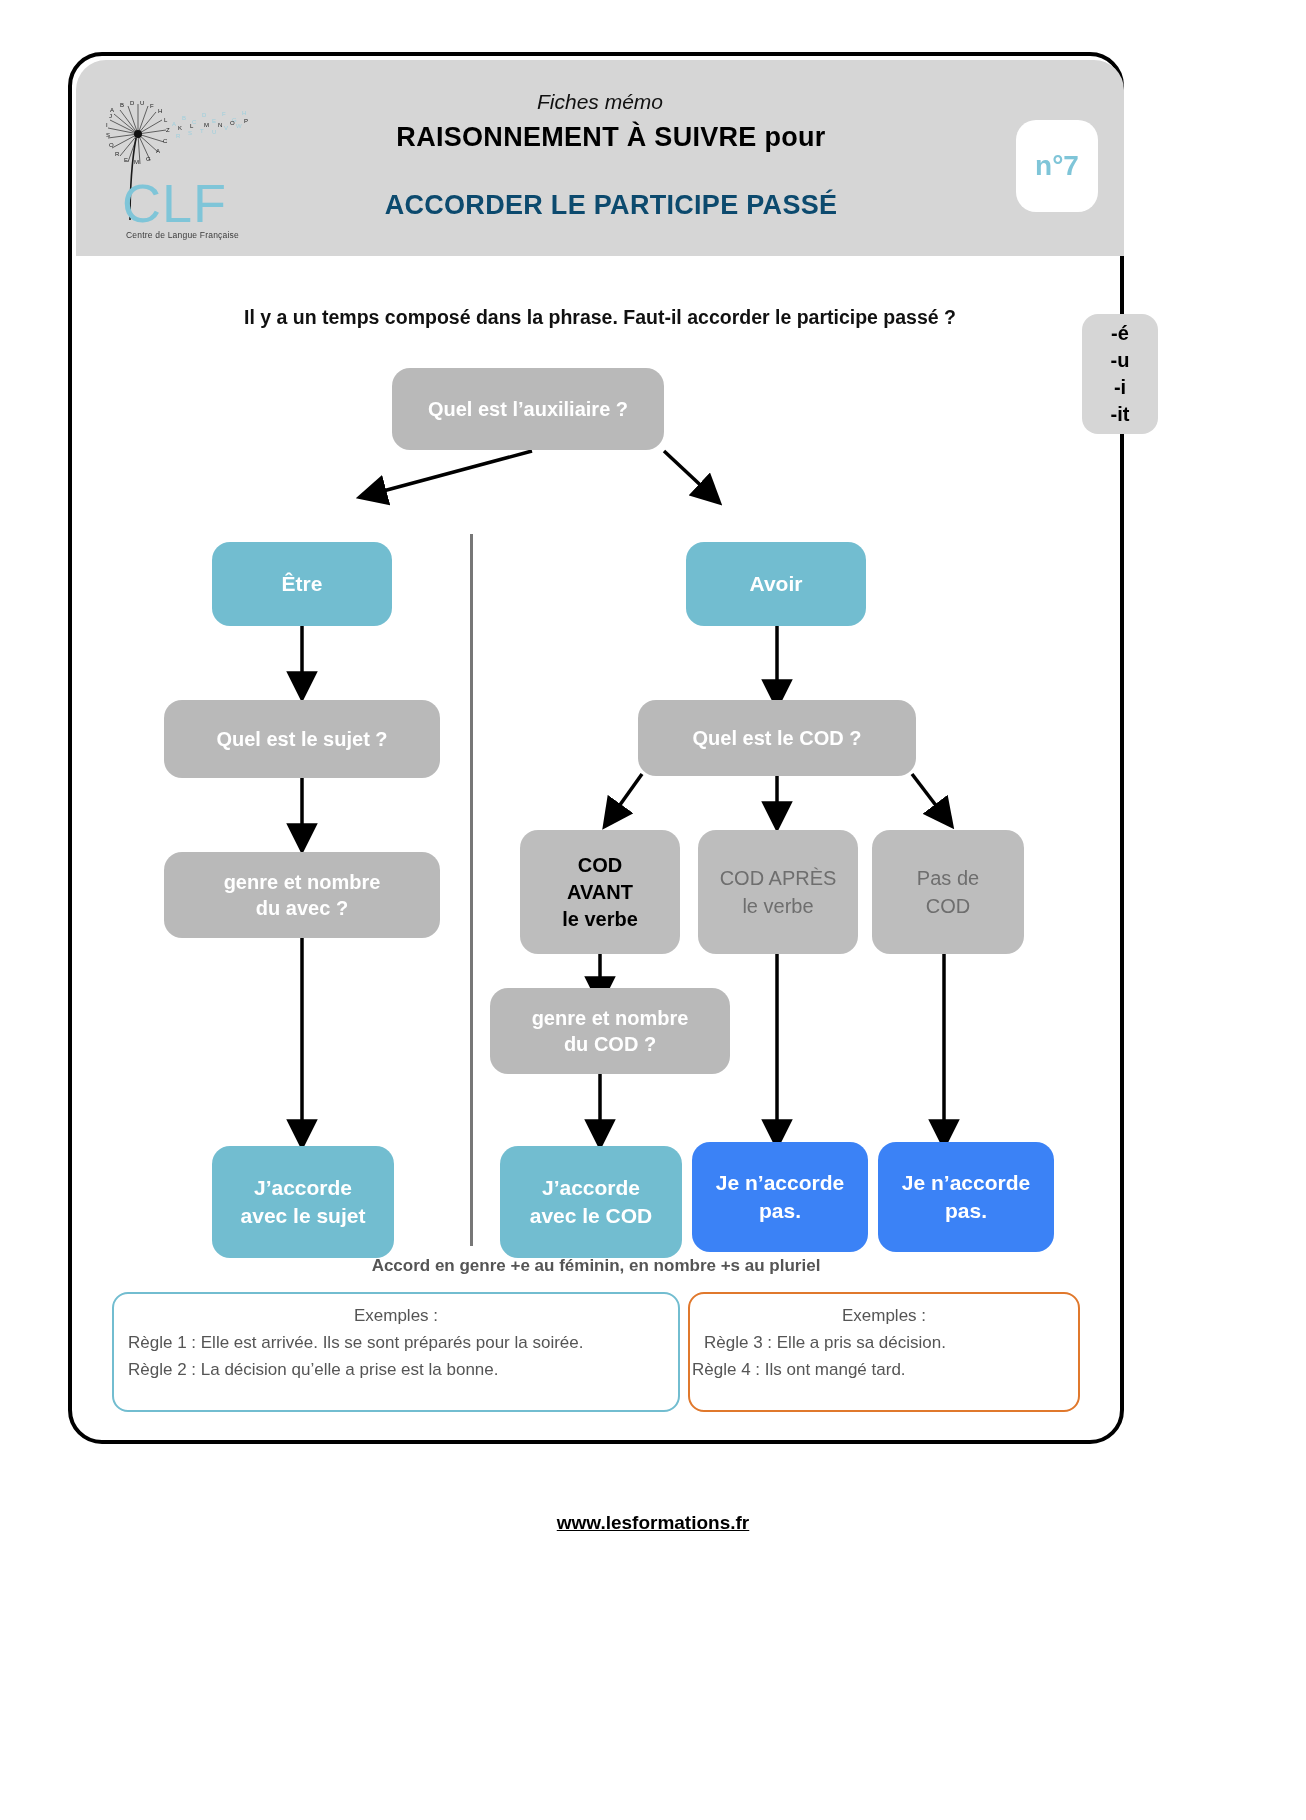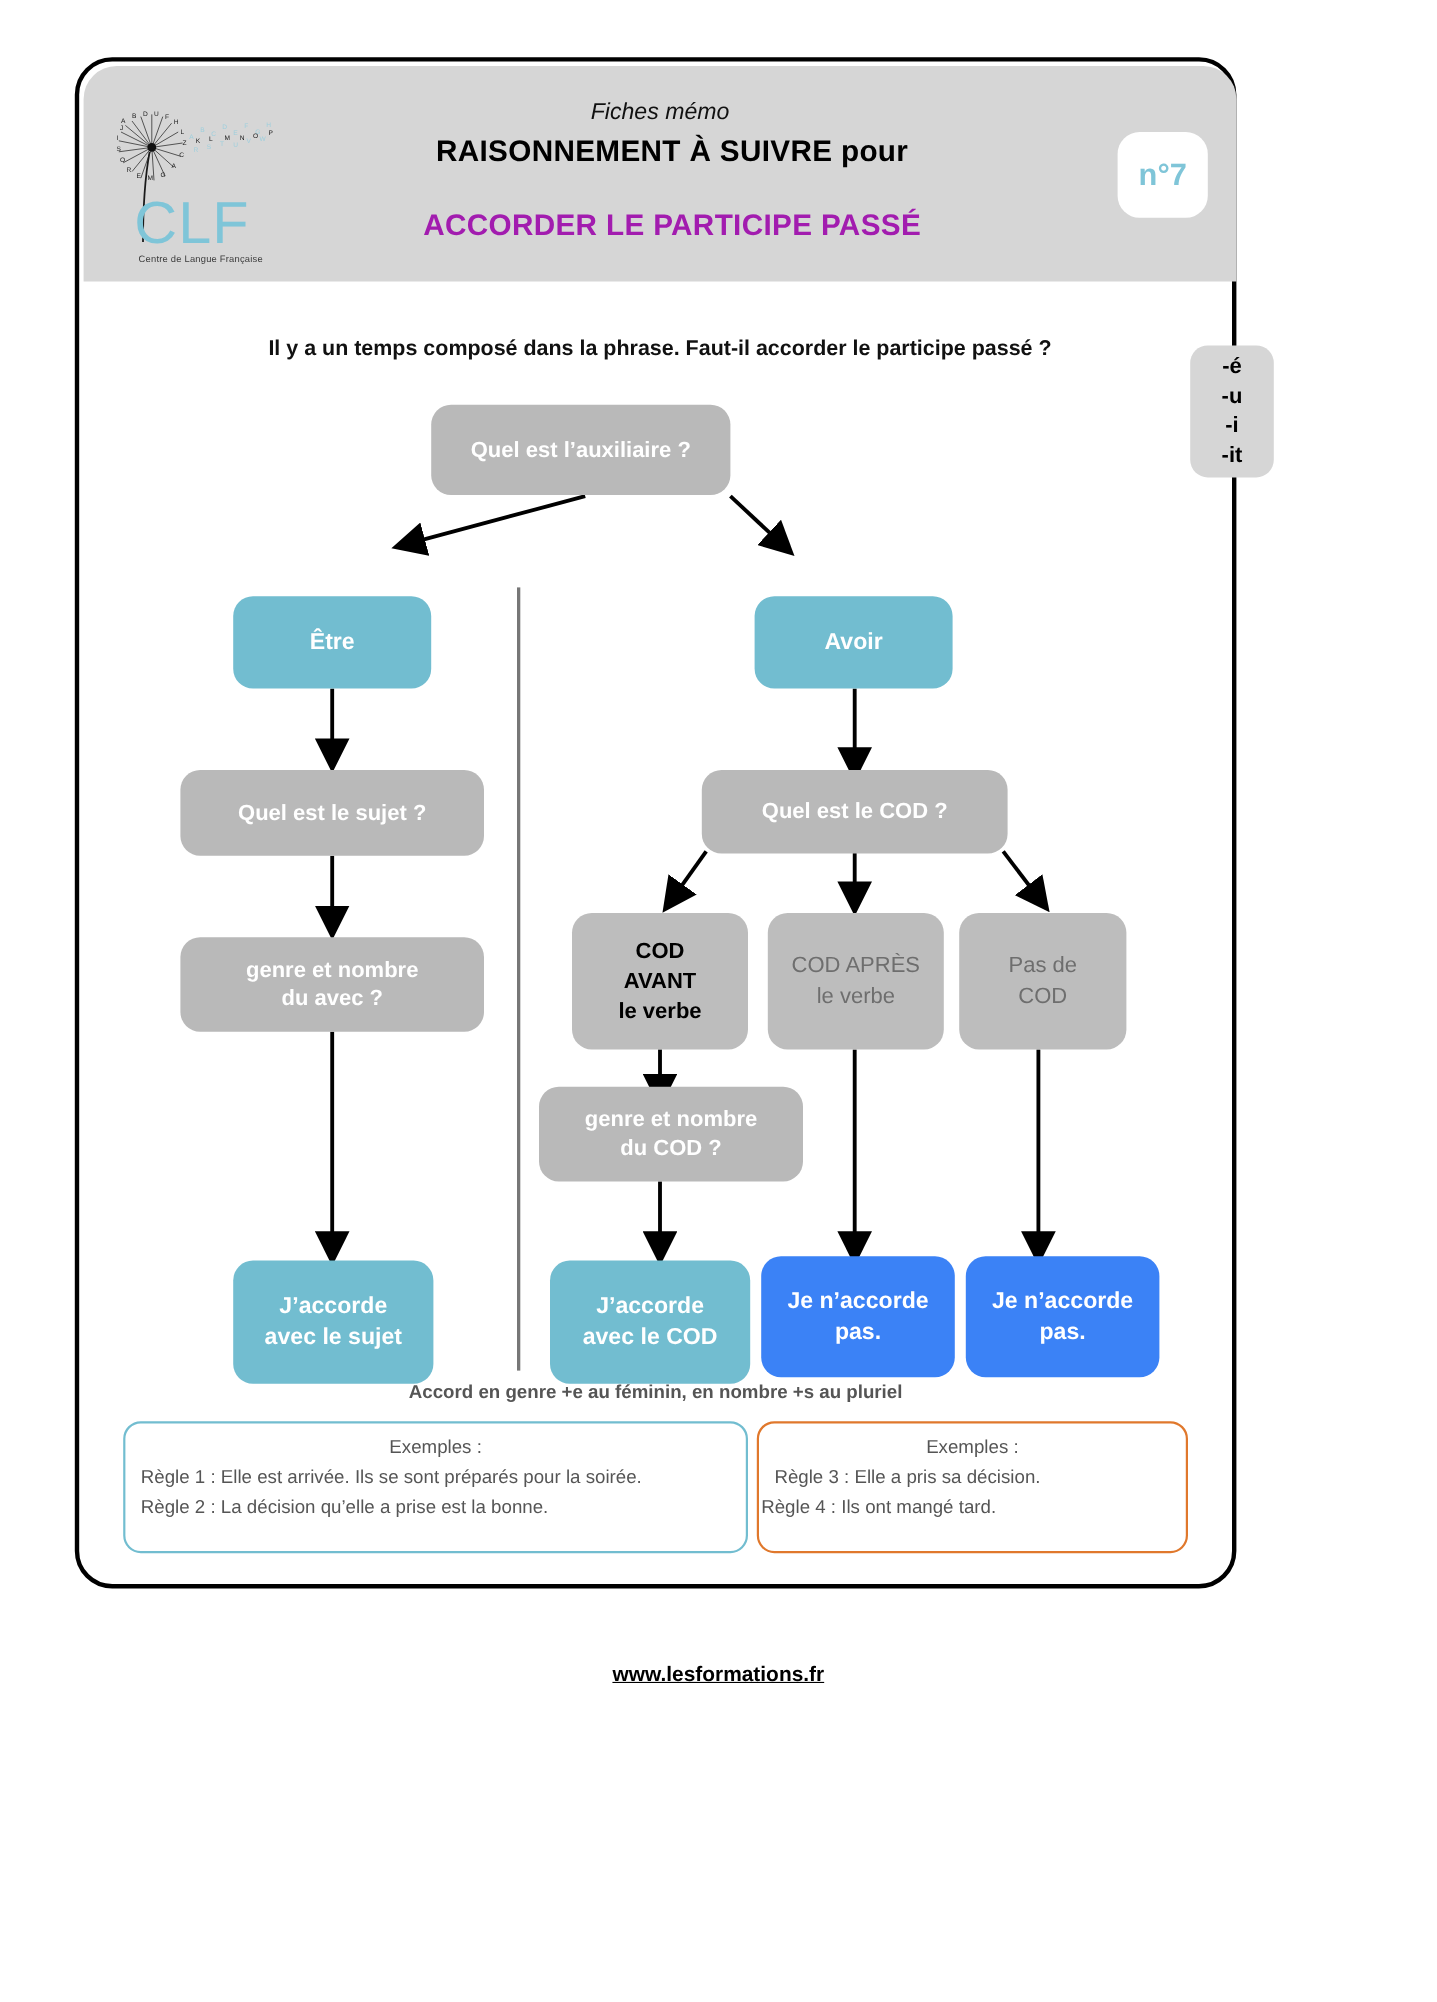--- a/index.html
+++ b/index.html
@@ -9,30 +9,30 @@
         border:4px solid #000;border-radius:34px;background:#fff;box-sizing:border-box;}
 
   
   .header{position:absolute;left:4px;top:4px;width:1048px;height:196px;
           background:#d6d6d6;border-radius:30px 30px 0 0;}
   .hdr-sub{position:absolute;left:0;top:30px;width:1048px;text-align:center;
            font-style:italic;font-size:21px;color:#111;}
   .hdr-l1{position:absolute;left:140px;top:62px;width:790px;text-align:center;
           font-weight:bold;font-size:27px;color:#000;letter-spacing:.3px;}
   .hdr-l2{position:absolute;left:140px;top:130px;width:790px;text-align:center;
-          font-weight:bold;font-size:27px;color:#a21caf;letter-spacing:.3px;}
+          font-weight:bold;font-size:27px;color:#0c4a6e;letter-spacing:.3px;}
 
   .logo{position:absolute;left:24px;top:40px;width:170px;height:150px;}
   .logo svg{position:absolute;left:0;top:0;}
   .logo-clf{position:absolute;left:22px;top:76px;font-size:54px;color:#7fc5d8;
             font-family:"Liberation Sans",sans-serif;letter-spacing:1px;line-height:1;}
   .logo-sub{position:absolute;left:26px;top:130px;font-size:8.5px;color:#3b3b3b;
             letter-spacing:.2px;}
 
-  .badge{position:absolute;right:26px;top:60px;width:82px;height:78px;background:#fff;
+  .badge{position:absolute;right:26px;top:60px;width:82px;height:92px;background:#fff;
          border-radius:20px;display:flex;align-items:center;justify-content:center;margin-left:36px;}
   .badge span{font-size:28px;font-weight:bold;color:#7fc5d8;}
 
   
   .question{position:absolute;left:0;top:250px;width:1056px;text-align:center;
             font-size:19.5px;font-weight:bold;color:#111;}
 
   .suffix{position:absolute;left:1010px;top:258px;width:76px;height:120px;background:#d6d6d6;
           border-radius:16px;display:flex;flex-direction:column;align-items:center;
           justify-content:center;gap:2px;}

